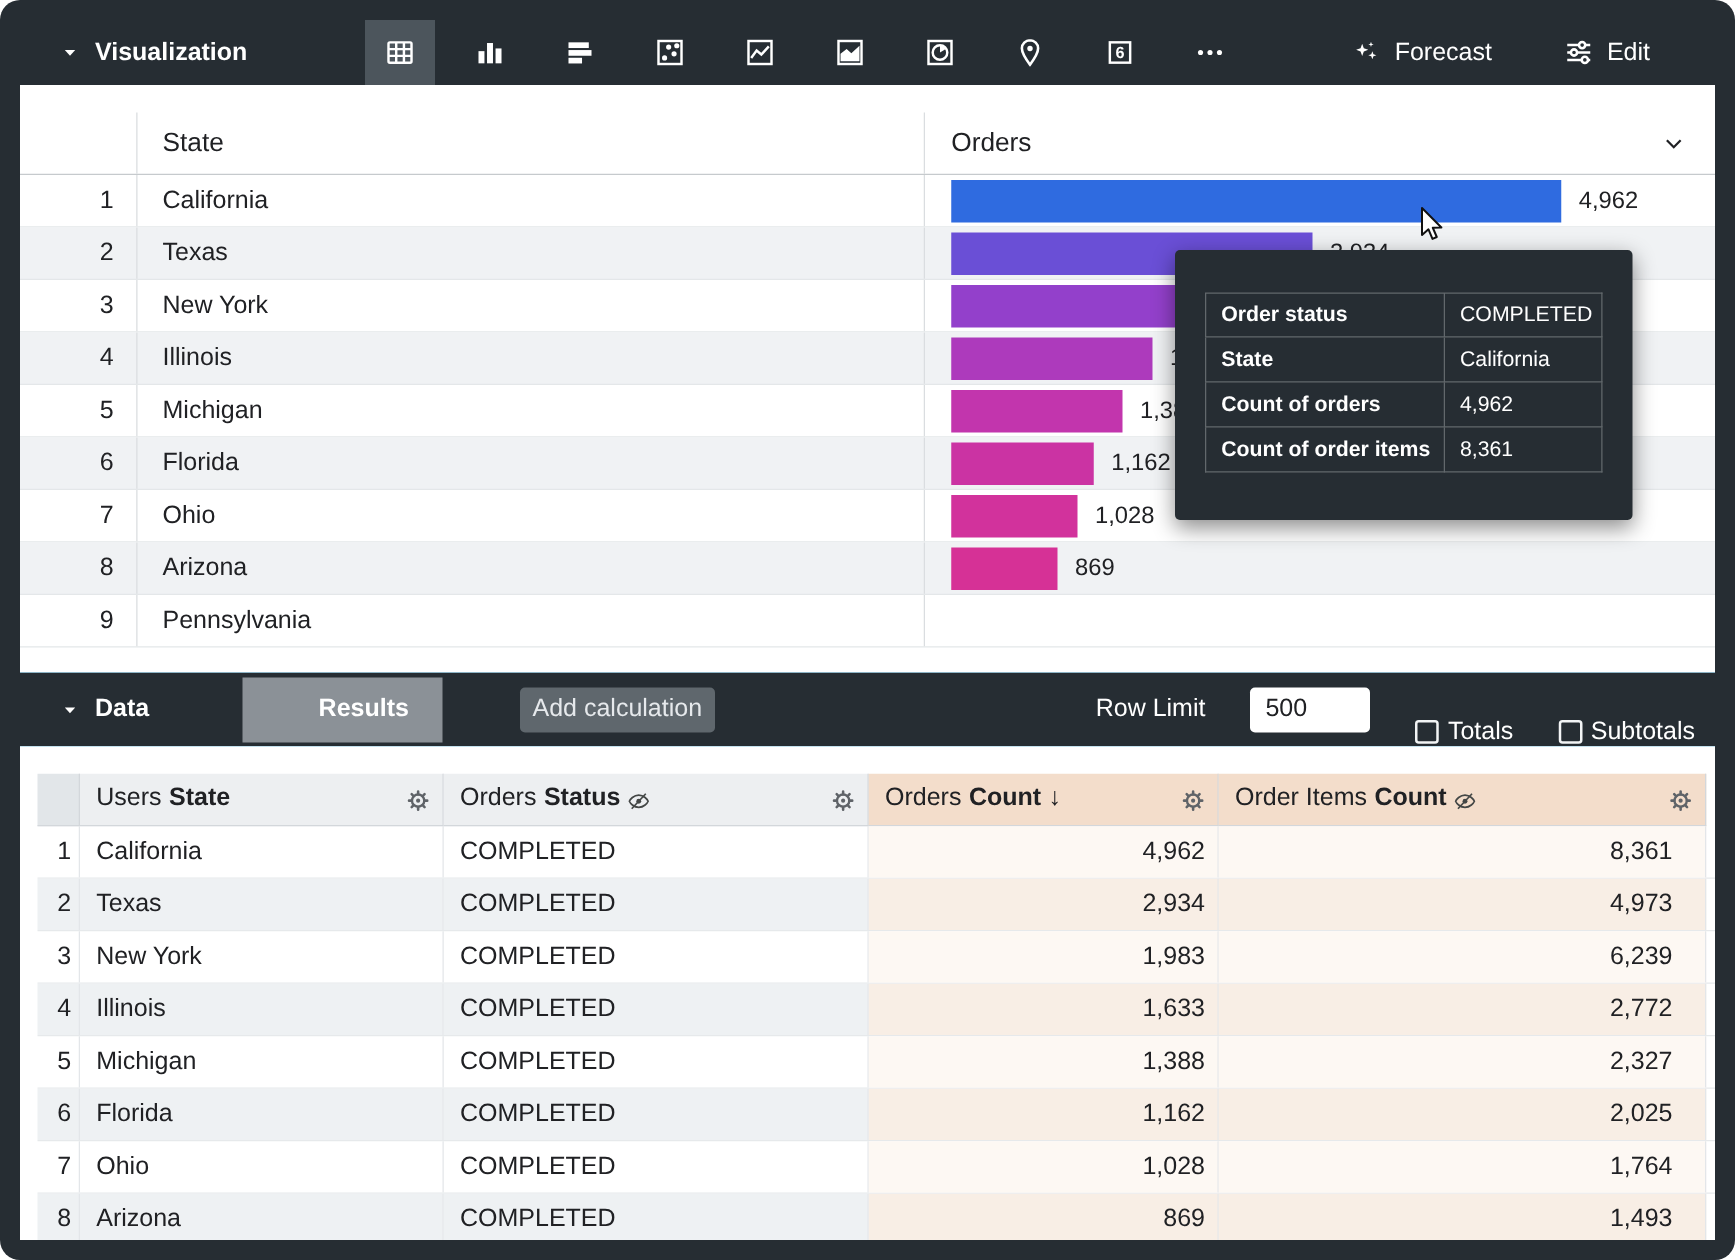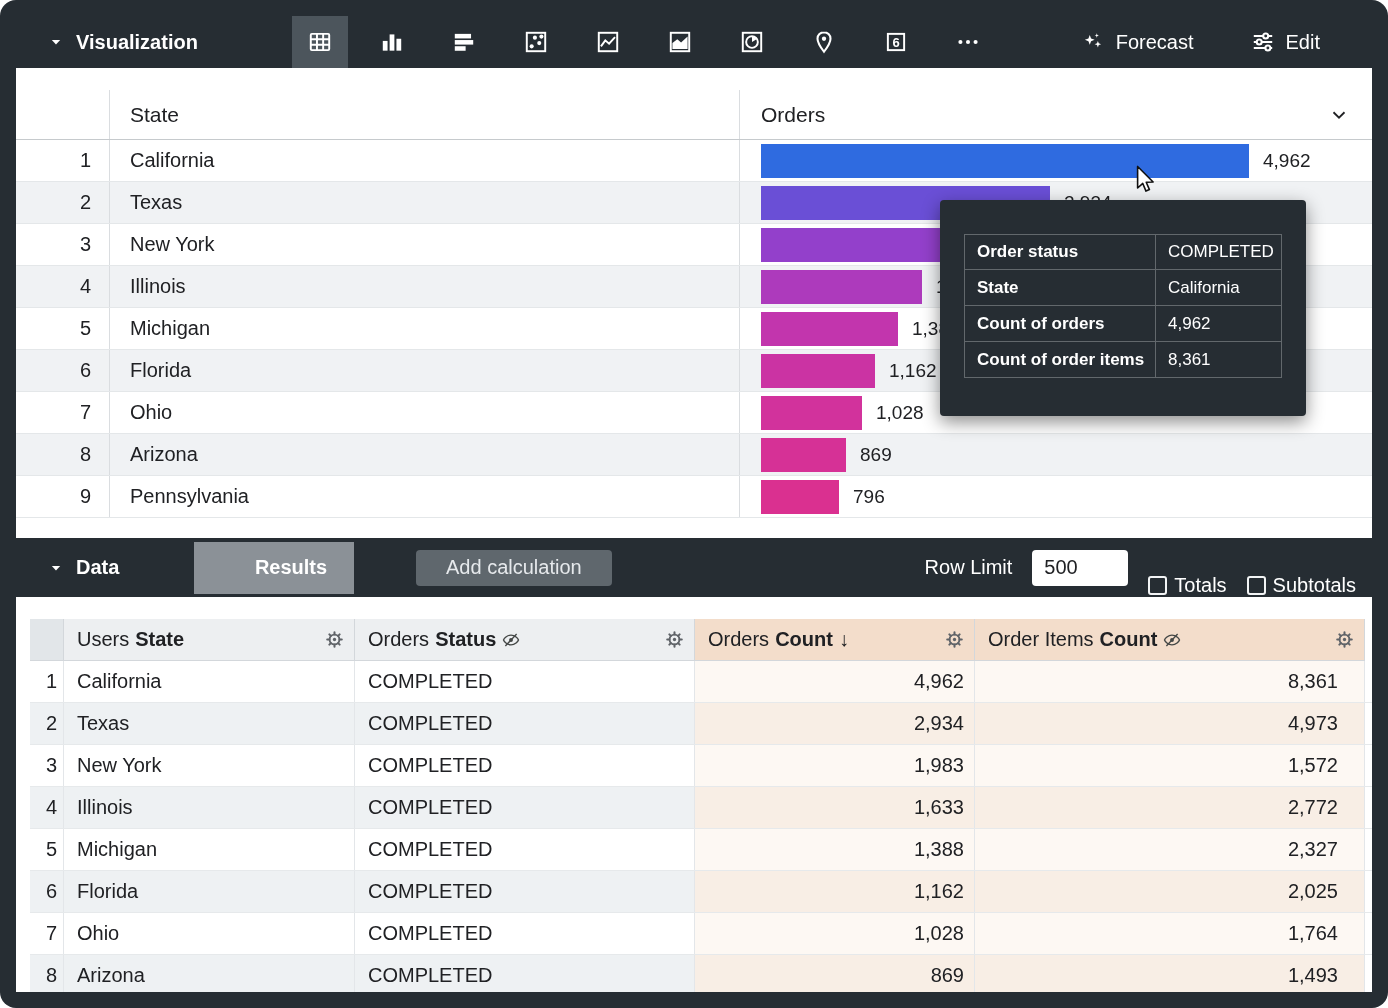--- a/index.html
+++ b/index.html
@@ -40,31 +40,31 @@
   .tt-value{border-left:none !important;}
   .tt-label{font-weight:600;}
   .cursor{position:absolute;left:1130px;top:164px;z-index:6;}
 
   
   .data-bar{flex:0 0 52px;background:#262d33;display:flex;align-items:center;color:#fff;padding-left:30px;}
   .data-toggle{display:flex;align-items:center;gap:10px;width:148px;font-size:20px;font-weight:600;}
   .tab{height:52px;display:flex;align-items:center;justify-content:center;font-size:20px;padding-left:34px;}
   .tab.results{width:160px;background:#8b9197;font-weight:600;}
   .tab.sql{width:116px;font-weight:500;}
-  .add-calc{margin-left:62px;height:36px;padding:0 30px;background:#5f676d;color:#e6e9ec;font-size:20px;border:none;border-radius:4px;display:flex;align-items:center;font-family:inherit;}
-  .bar-right{margin-left:auto;display:flex;align-items:center;gap:20px;padding-right:16px;font-size:20px;}
+  .add-calc{margin-left:62px;height:36px;padding:0 10px;background:#5f676d;color:#e6e9ec;font-size:20px;border:none;border-radius:4px;display:flex;align-items:center;font-family:inherit;}
+  .bar-right{margin-left:auto;display:flex;align-items:center;gap:36px;padding-right:16px;font-size:20px;}
   .row-limit-input{width:96px;height:36px;border:none;border-radius:4px;font-size:20px;padding:0 12px;color:#202124;background:#fff;font-family:inherit;}
   .check-group{display:flex;align-items:center;gap:7px;margin-top:36px;}
   .checkbox{width:19px;height:19px;border:2.5px solid #f2f4f5;border-radius:3px;background:transparent;flex:0 0 auto;}
 
   
   .data-table{flex:1;background:#fff;padding-top:22px;overflow:hidden;}
   .dt-header,.dt-row{display:grid;grid-template-columns:34px 291px 340px 280px 390px;margin-left:14px;height:42px;}
   .dt-hnum{background:#e2e6e9;border-right:1px solid #d3d7db;border-bottom:1px solid #d3d7db;}
-  .dt-hcell{display:flex;align-items:center;gap:6px;padding:0 10px 0 13px;background:#edeff1;border-right:1px solid #d3d7db;border-bottom:1px solid #d3d7db;font-size:20px;color:#202124;white-space:nowrap;}
+  .dt-hcell{display:flex;align-items:flex-end;gap:6px;padding:0 10px 10px 13px;background:#edeff1;border-right:1px solid #d3d7db;border-bottom:1px solid #d3d7db;font-size:20px;color:#202124;white-space:nowrap;}
   .dt-hcell.measure{background:#f3ddcb;}
   .h-name{font-weight:700;}
   .sort{font-weight:700;}
   .gear{margin-left:auto;display:flex;align-items:center;}
   .dt-row{border-bottom:1px solid #e6e9eb;font-size:20px;color:#202124;}
   .dt-num{display:flex;align-items:center;justify-content:flex-end;padding-right:6px;border-right:1px solid #e3e6e9;}
   .dt-cell{display:flex;align-items:center;padding-left:13px;border-right:1px solid #e3e6e9;}
   .dt-cell.num{justify-content:flex-end;padding-left:0;padding-right:10px;}
   .dt-cell.items{padding-right:26px;}
   .dt-row .meas{background:#fdf8f3;}
@@ -266,24 +266,20 @@
             <div class="v-num">8</div>
             <div class="v-state">Arizona</div>
             <div class="v-orders">
               <div class="bar" style="width:85px;background:#d63196"></div>
               <span class="bar-label">869</span>
             </div>
           </div>
           <div class="viz-row">
             <div class="v-num">9</div>
             <div class="v-state">Pennsylvania</div>
-            <div class="v-orders">
-              <div class="bar" style="width:78px;background:#da3090"></div>
-              <span class="bar-label">796</span>
-            </div>
           </div>
         </div>
     </div>
 
     <div class="data-bar">
       <div class="data-toggle">
         <svg width="20" height="20" viewBox="0 0 24 24">
             <path d="M7 9.5l5 5.5 5-5.5z" fill="#fff"></path>
           </svg>
         <span>Data</span>
@@ -385,21 +381,21 @@
             <div class="dt-cell dim">Texas</div>
             <div class="dt-cell dim">COMPLETED</div>
             <div class="dt-cell meas num">2,934</div>
             <div class="dt-cell meas num items">4,973</div>
           </div>
           <div class="dt-row">
             <div class="dt-num dim">3</div>
             <div class="dt-cell dim">New York</div>
             <div class="dt-cell dim">COMPLETED</div>
             <div class="dt-cell meas num">1,983</div>
-            <div class="dt-cell meas num items">1,572</div>
+            <div class="dt-cell meas num items">6,239</div>
           </div>
           <div class="dt-row striped">
             <div class="dt-num dim">4</div>
             <div class="dt-cell dim">Illinois</div>
             <div class="dt-cell dim">COMPLETED</div>
             <div class="dt-cell meas num">1,633</div>
             <div class="dt-cell meas num items">2,772</div>
           </div>
           <div class="dt-row">
             <div class="dt-num dim">5</div>

